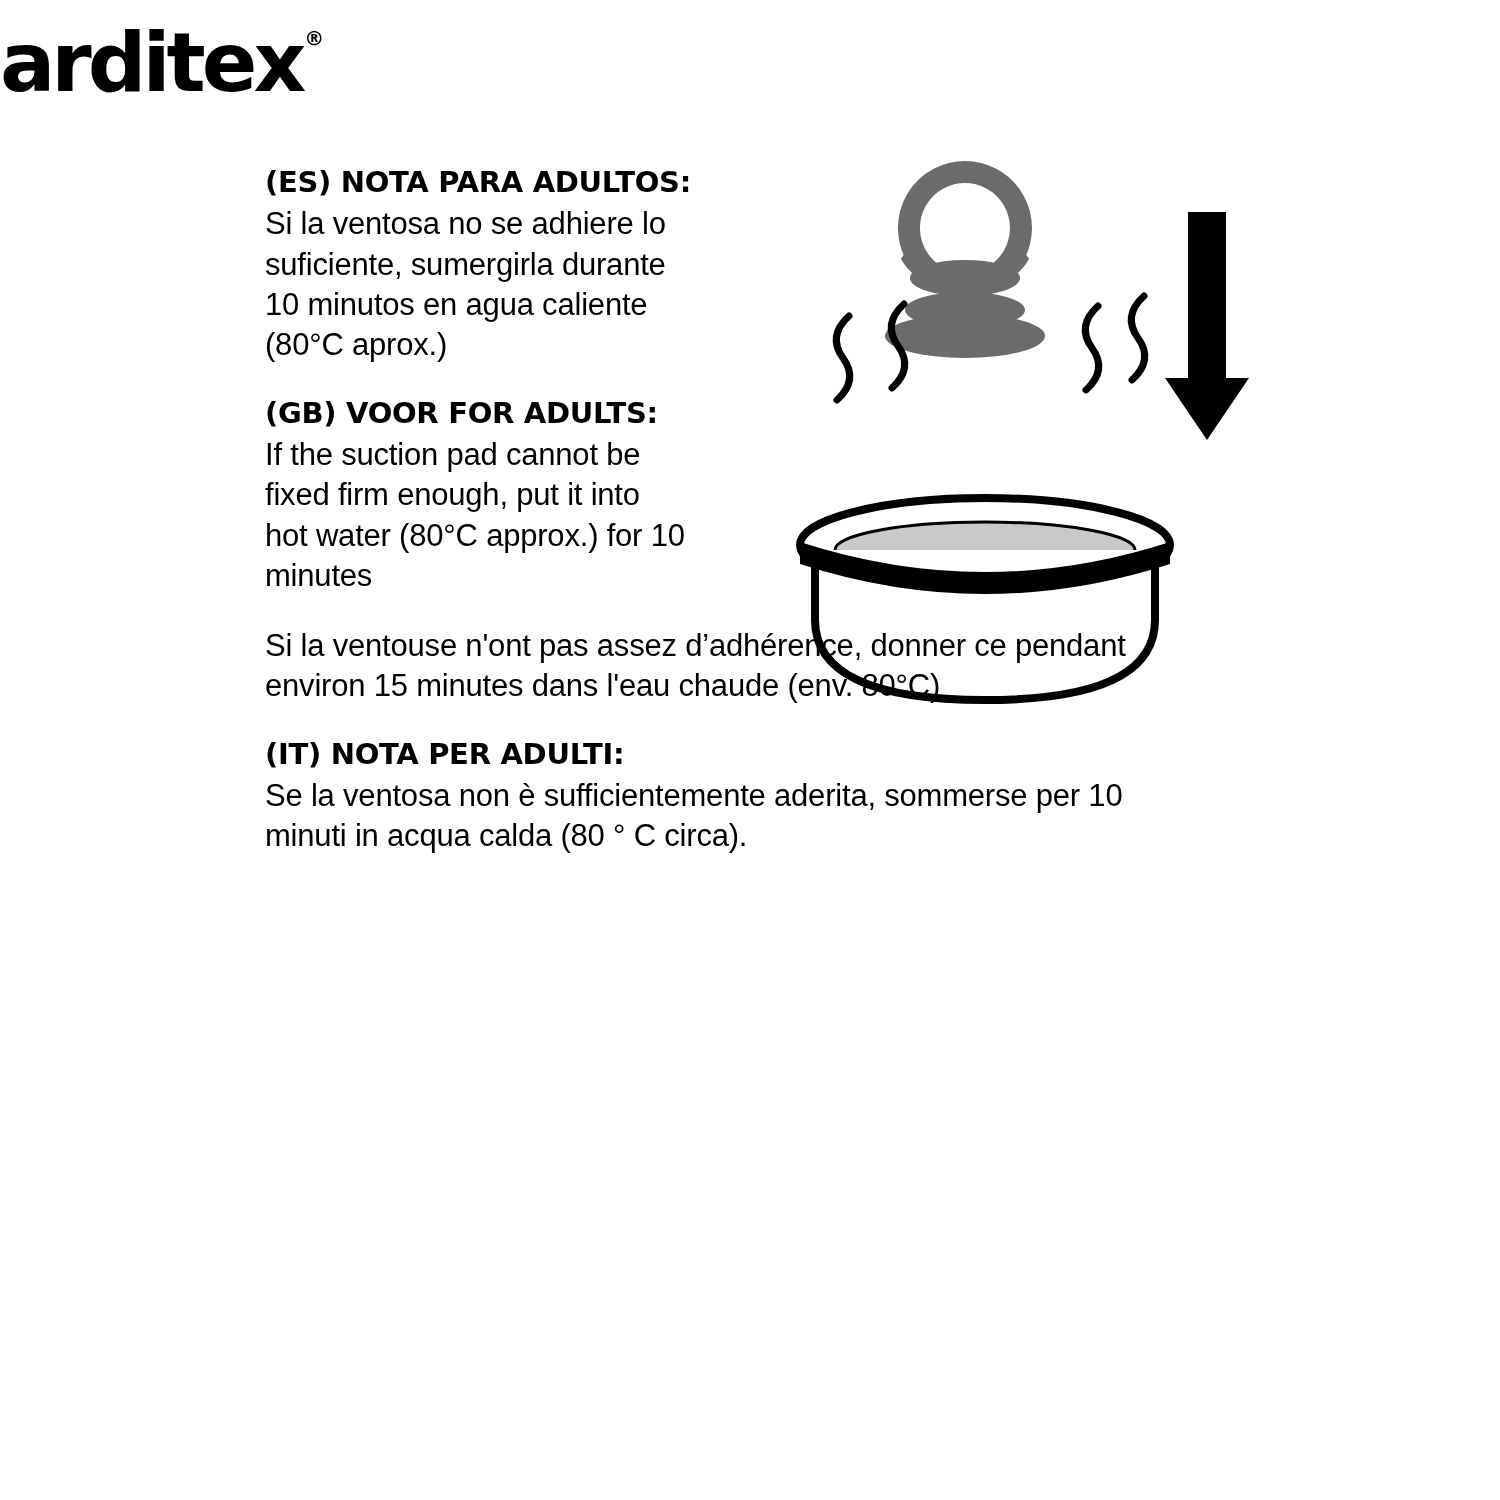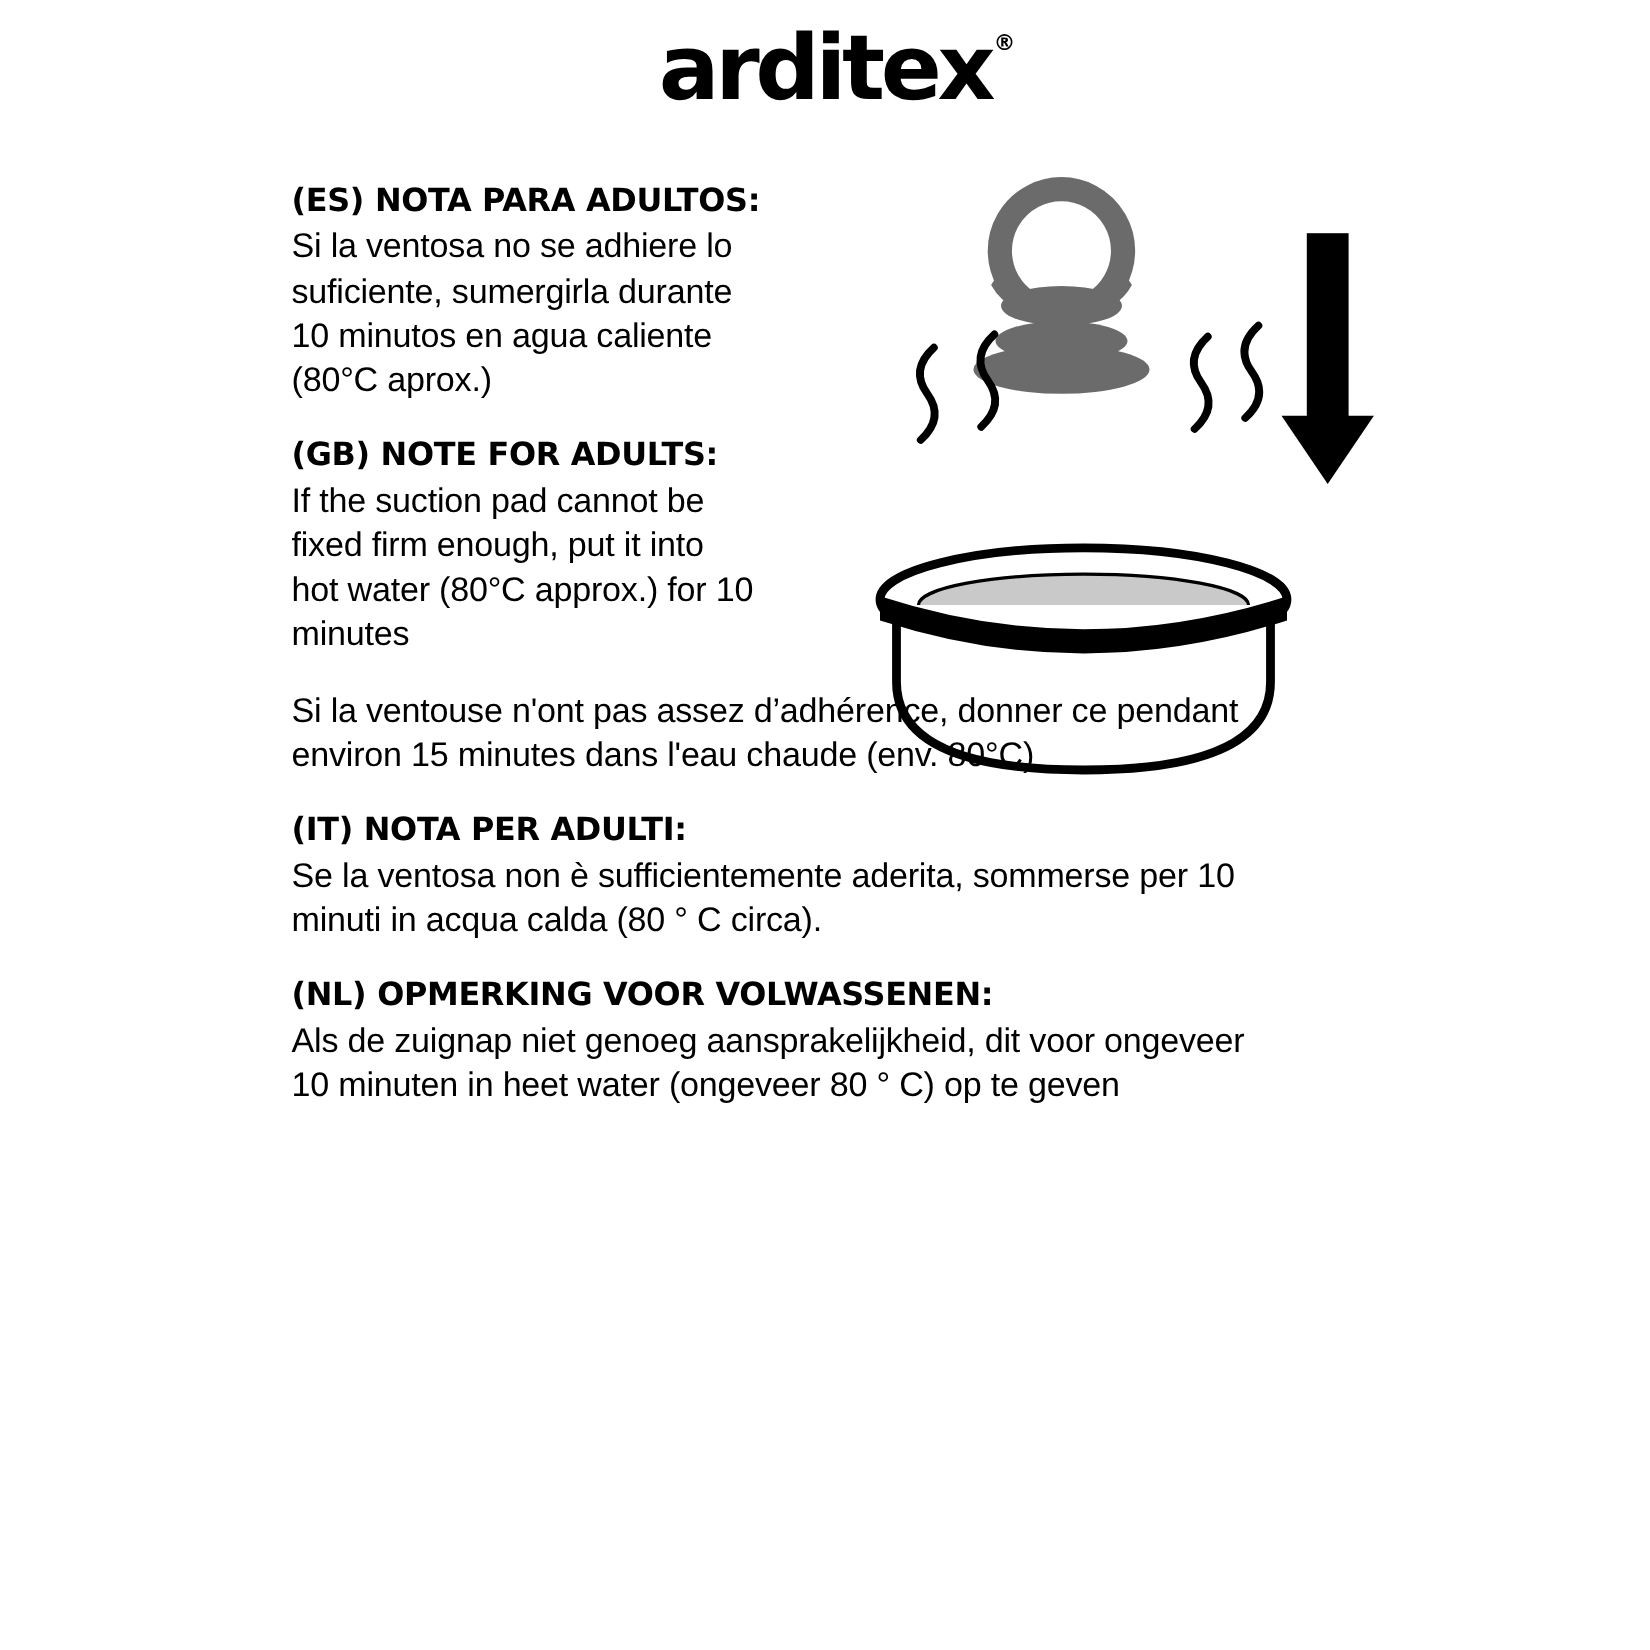--- a/index.html
+++ b/index.html
@@ -15,21 +15,20 @@
     position: relative;
     overflow: hidden;
   }
 
   
   .brand {
     position: absolute;
     top: 22px;
     left: 0;
     width: 1500px;
-    text-align: center;
   }
   .brand-word {
     display: inline-block;
     position: relative;
     font-family: "DejaVu Sans", sans-serif;
     font-weight: 700;
     font-size: 82px;
     letter-spacing: -4px;
     line-height: 1;
     color: #000;
@@ -131,39 +130,34 @@
 
   <div class="block narrow">
     <p class="heading">(ES) NOTA PARA ADULTOS:</p>
     <p class="body-text">Si la ventosa no se adhiere lo
 suficiente, sumergirla durante
 10 minutos en agua caliente
 (80°C aprox.)</p>
   </div>
 
   <div class="block narrow">
-    <p class="heading">(GB) NOTE FOR ADULTS:</p>
+    <p class="heading">(GB) VOOR FOR ADULTS:</p>
     <p class="body-text">If the suction pad cannot be
 fixed firm enough, put it into
 hot water (80°C approx.) for 10
 minutes</p>
   </div>
 
 
   <div class="block">
     <p class="body-text">Si la ventouse n'ont pas assez d’adhérence, donner ce pendant
 environ 15 minutes dans l'eau chaude (env. 80°C)</p>
   </div>
 
   <div class="block">
     <p class="heading">(IT) NOTA PER ADULTI:</p>
     <p class="body-text"> Se la ventosa non è sufficientemente aderita, sommerse per 10
 minuti in acqua calda (80 ° C circa).</p>
   </div>
 
-  <div class="block">
-    <p class="heading">(NL) OPMERKING VOOR VOLWASSENEN:</p>
-    <p class="body-text">Als de zuignap niet genoeg aansprakelijkheid, dit voor ongeveer
-10 minuten in heet water (ongeveer 80 ° C) op te geven</p>
-  </div>
 
 
 </div>
 
 </body></html>

